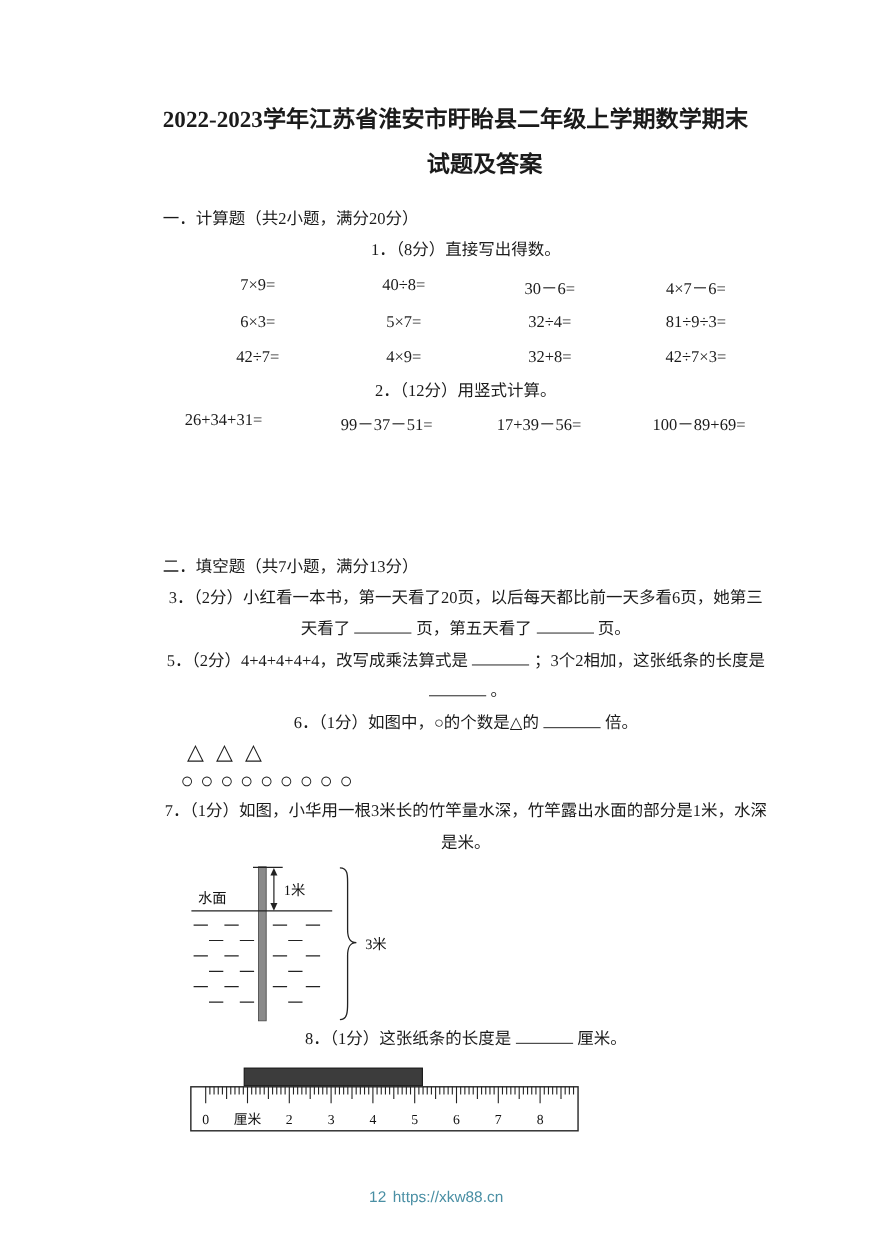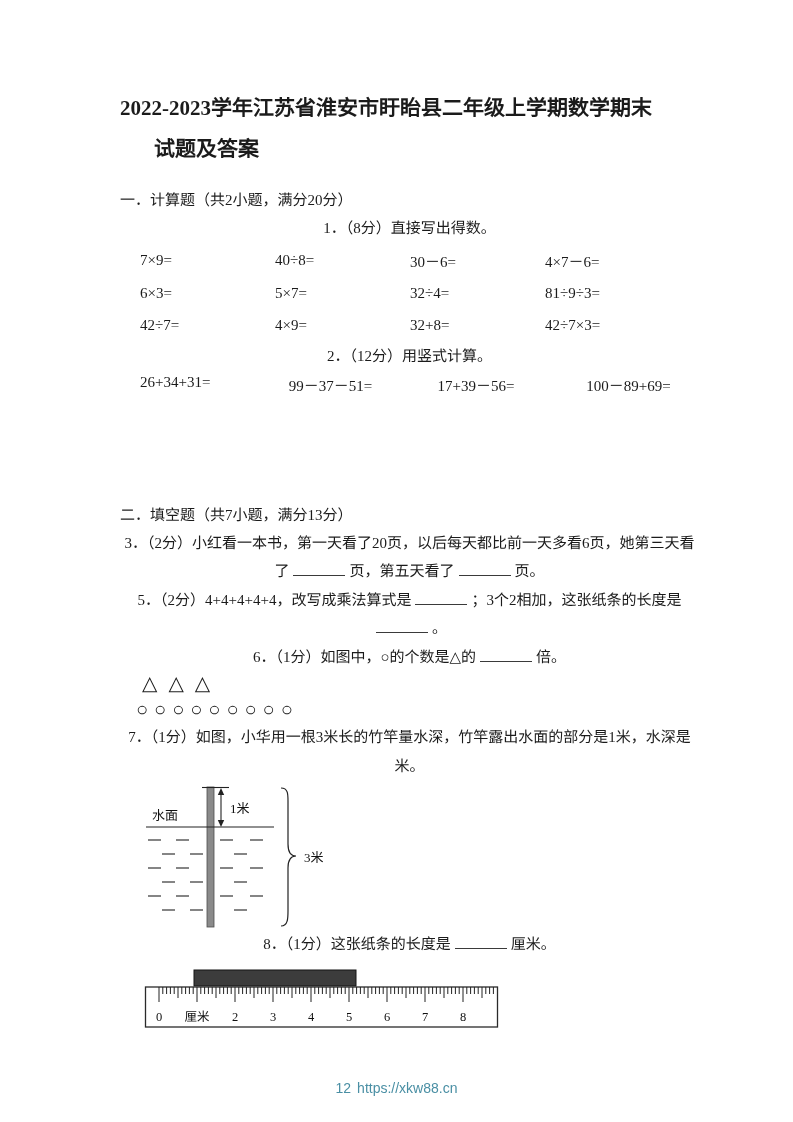--- a/index.html
+++ b/index.html
@@ -2,31 +2,31 @@
 <html lang="zh-CN"><head>
 <meta charset="utf-8">
 <style>
   * { margin:0; padding:0; box-sizing:border-box; }
   html, body { background:#ffffff; }
   body {
     width:793px; height:1122px; position:relative; overflow:hidden;
     font-family:"Liberation Serif","DejaVu Serif",serif;
     color:#1b1b1b;
   }
-  .page { position:absolute; inset:0; padding:88px 94px 0 120px; }
+  .page { position:absolute; inset:0; padding:88px 94px 0 120px;margin-left:28px; }
 
   .title { font-size:21px; font-weight:700; line-height:41px; margin-bottom:16px; }
   .title-line { display:block; }
-  .title-line-2 { margin-left:34px; }
+  .title-line-2 { margin-left:34px;text-align:center; }
 
   .section-heading { font-size:15px; line-height:28px; }
   .para, .q-label { font-size:15px; line-height:28.5px;text-align:center; }
 
   .calc-grid { margin-left:20px; margin-top:2px; }
-  .calc-row { display:flex; align-items:center; height:32.5px; }
+  .calc-row { display:flex; align-items:center; height:32.5px;text-align:center; }
   .calc-cell { width:135px; font-size:15px; }
 
   .vert-row { display:flex; margin-left:20px; margin-top:3px;gap:36px; }
   .vert-cell { width:135px; font-size:15px; }
 
   .work-space { height:106px; }
 
   .blank {
     display:inline-block; width:52px; height:15px;
     border-bottom:1px solid #3a3a3a; margin:0 4px;

